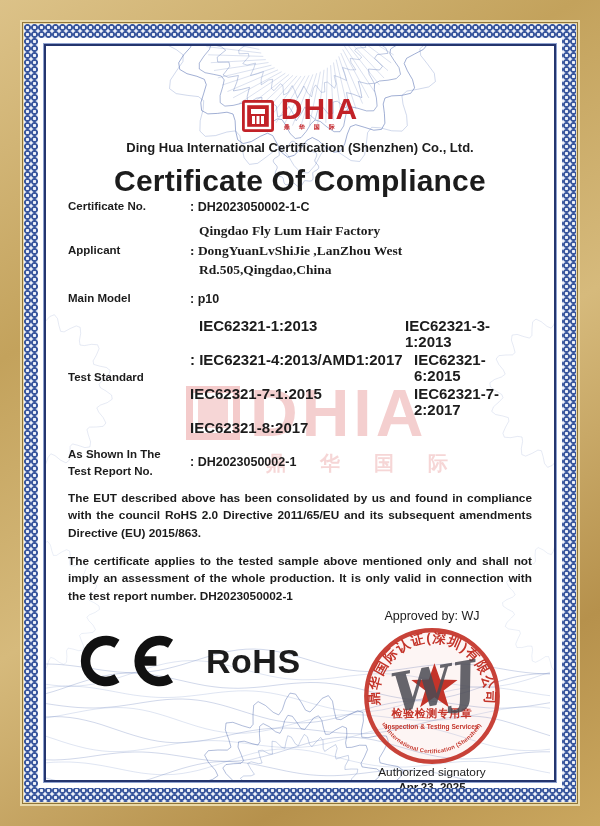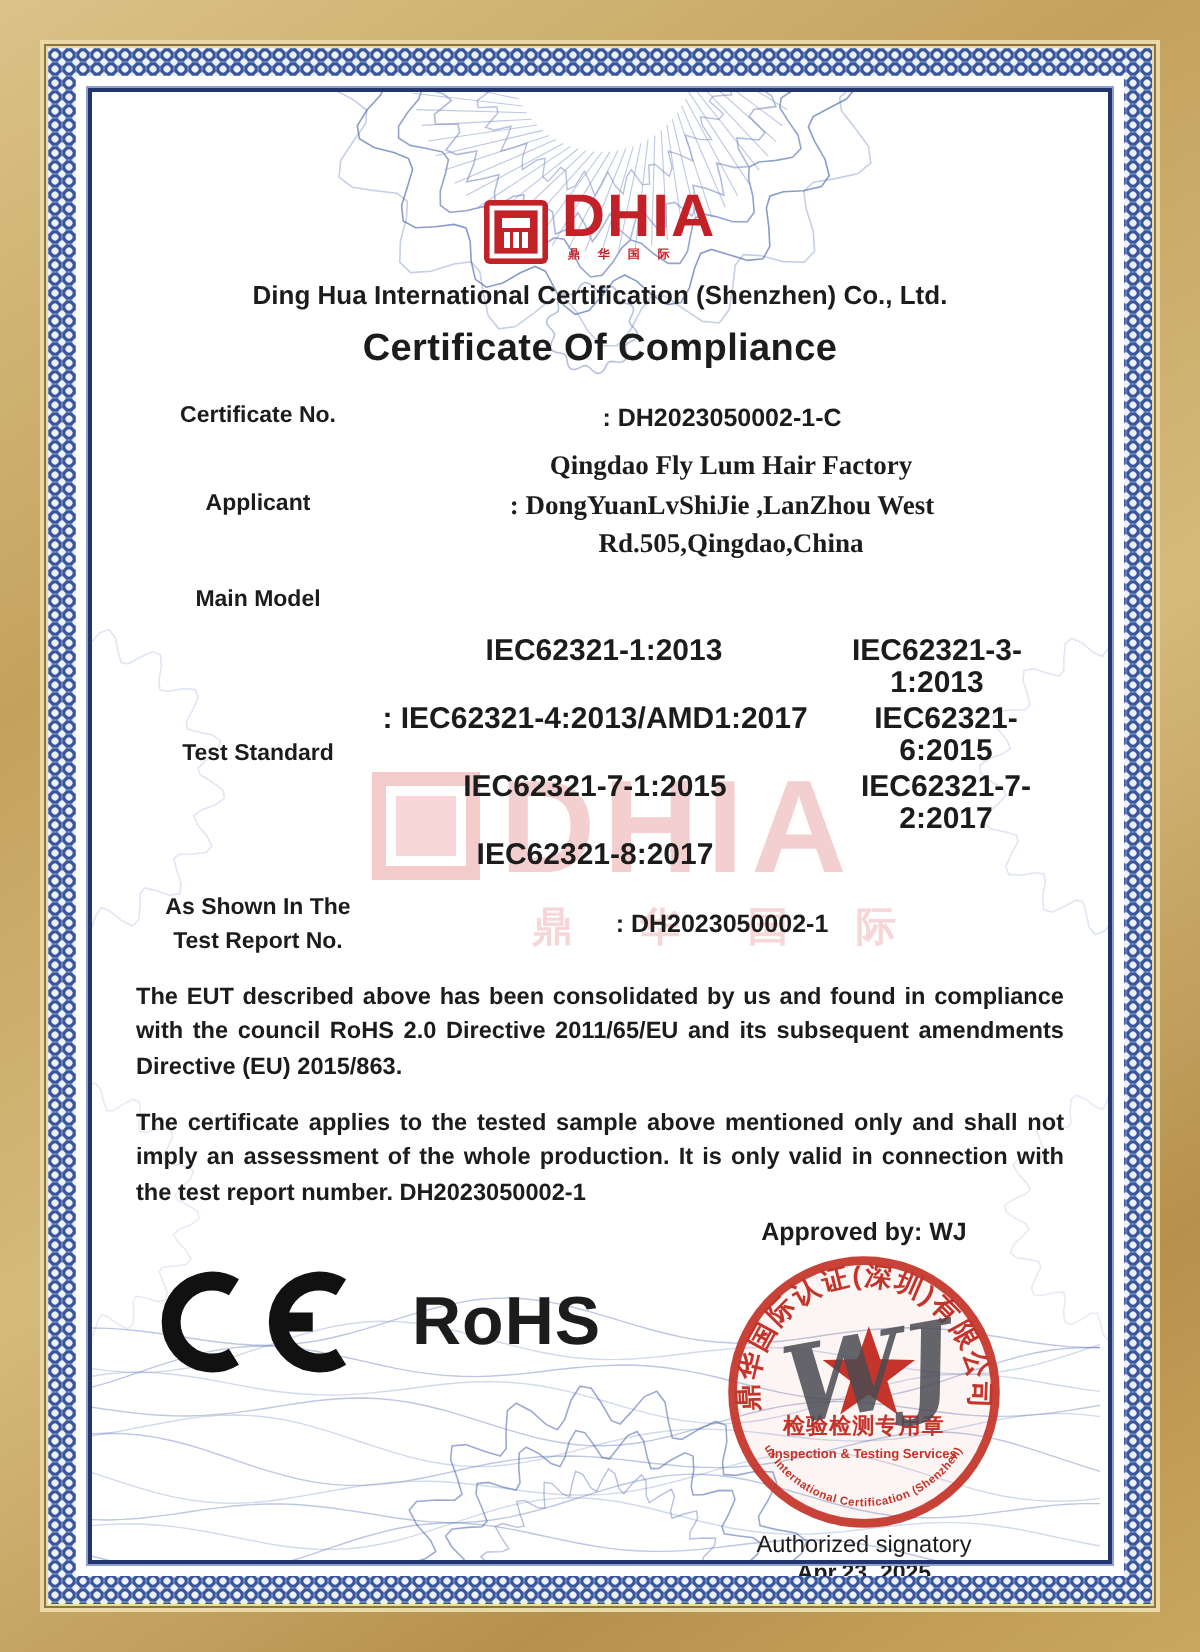--- a/index.html
+++ b/index.html
@@ -25,42 +25,42 @@
   .wm-text{font-size:66px;font-weight:900;letter-spacing:4px;color:rgba(214,69,69,.26);line-height:1;}
   .wm-sub{margin-top:4px;margin-left:80px;font-size:20px;letter-spacing:34px;color:rgba(214,69,69,.22);font-weight:700;}
   
   .content{position:relative;z-index:2;padding:56px 30px 0;}
   .logo-row{display:flex;justify-content:center;align-items:flex-end;gap:7px;height:38px;}
   .logo-seal{width:32px;height:32px;}
   .logo-right{display:flex;flex-direction:column;align-items:flex-start;}
   .logo-text{font-size:30px;line-height:26px;font-weight:900;color:#c22127;letter-spacing:1px;font-family:"Liberation Sans",sans-serif;}
   .logo-sub{font-size:6px;letter-spacing:9px;color:#c22127;font-weight:700;margin-top:1px;margin-left:3px;}
   .company-line{text-align:center;font-size:13px;font-weight:700;margin-top:8px;}
-  .cert-title{text-align:center;font-size:19px;font-weight:800;margin-top:9px;letter-spacing:.2px;}
-  
-  .fields{margin-top:14px;display:flex;flex-direction:column;gap:5px;text-align:center;}
+  .cert-title{text-align:center;font-size:30px;font-weight:800;margin-top:9px;letter-spacing:.2px;}
+  
+  .fields{display:flex;flex-direction:column;gap:5px;}
   .f-row{display:grid;grid-template-columns:122px 1fr;align-items:start;}
   .f-row.vcenter{align-items:center;}
   .f-label{font-size:11.5px;font-weight:700;line-height:1.4;}
   .f-value{font-size:12.5px;font-weight:700;line-height:1.45;}
   .serif{font-family:"Liberation Serif",serif;font-size:13.5px;}
   .cv:before{content:": ";}
   .nc{padding-left:9px;}
   .std-grid{display:grid;grid-template-columns:215px 1fr;row-gap:1px;}
   .std-item{font-size:15px;font-weight:700;line-height:16.5px;}
   .gap-top{margin-top:5px;}
   
   .para{margin-top:11px;font-size:11.8px;font-weight:700;line-height:1.48;text-align:justify;}
   
   .bottom-grid{display:flex;margin-top:4px;}
   .marks{flex:1;display:flex;align-items:center;gap:26px;margin-left:8px;margin-top:26px;align-self:flex-start;}
   .ce-svg{width:104px;height:52px;}
   .rohs{font-size:34px;font-weight:800;letter-spacing:.5px;}
   .right-col{width:200px;display:flex;flex-direction:column;align-items:center;}
-  .approved{font-size:12.5px;font-weight:700;margin-bottom:2px;}
+  .approved{font-size:12.5px;font-weight:400;margin-bottom:2px;}
   .seal-svg{width:146px;height:146px;margin-top:-2px;}
   .auth-sign{font-size:11.8px;font-weight:400;margin-top:-4px;}
   .auth-date{font-size:11.5px;font-weight:700;margin-top:2px;}
   
   .footer{margin-top:6px;}
   .f-company{font-size:12.5px;font-weight:700;}
 </style>
 </head>
 <body>
 
@@ -140,20 +140,21 @@
               <div>
                 <div class="f-value serif nc">Qingdao Fly Lum Hair Factory</div>
                 <div class="f-value serif cv">DongYuanLvShiJie ,LanZhou West</div>
                 <div class="f-value serif nc">Rd.505,Qingdao,China</div>
               </div>
             </div>
 
 
             <div class="f-row gap-top">
               <div class="f-label">Main Model</div>
+              <div class="f-value cv">p10</div>
             </div>
 
             <div class="f-row vcenter gap-top">
               <div class="f-label">Test Standard</div>
               <div class="std-grid">
                 <div class="std-item nc">IEC62321-1:2013</div>
                 <div class="std-item">IEC62321-3-1:2013</div>
                 <div class="std-item cv">IEC62321-4:2013/AMD1:2017</div>
                 <div class="std-item nc">IEC62321-6:2015</div>
                 <div class="std-item">IEC62321-7-1:2015</div>

